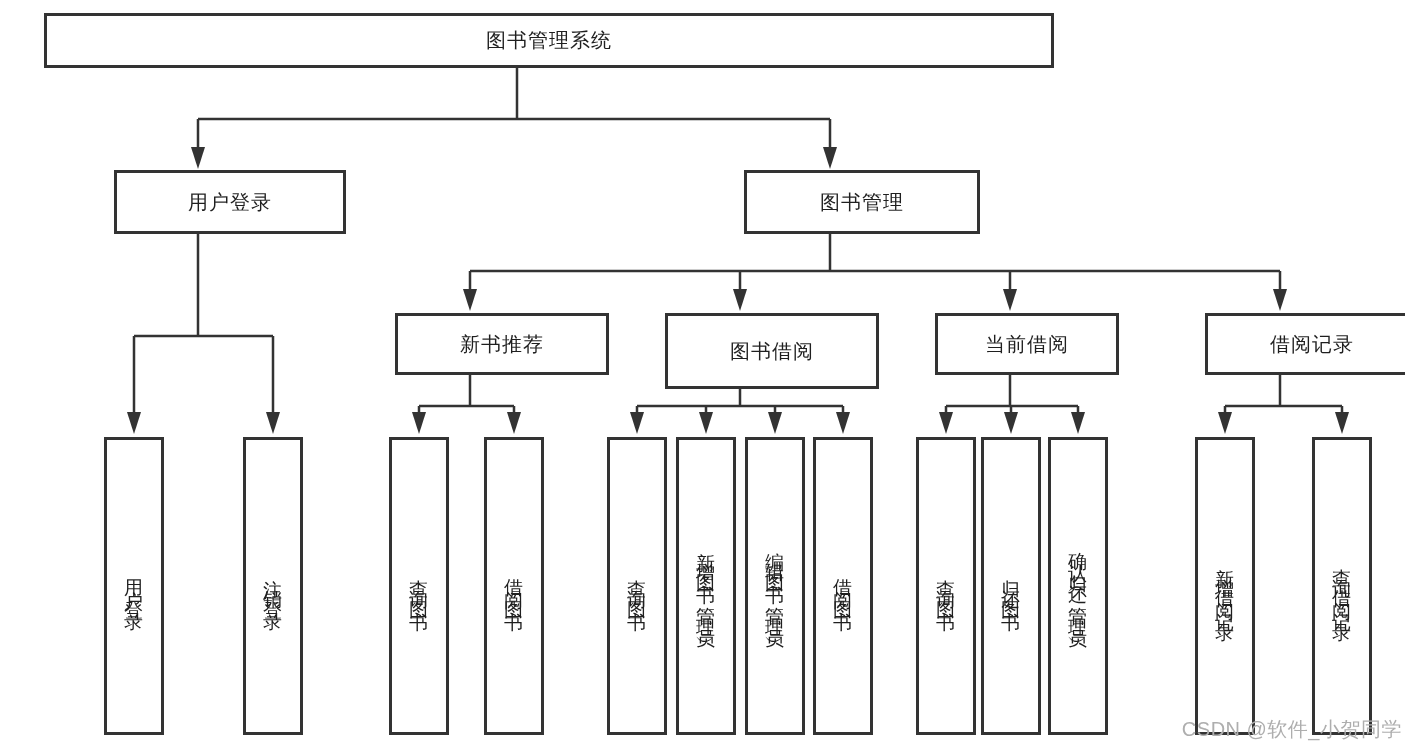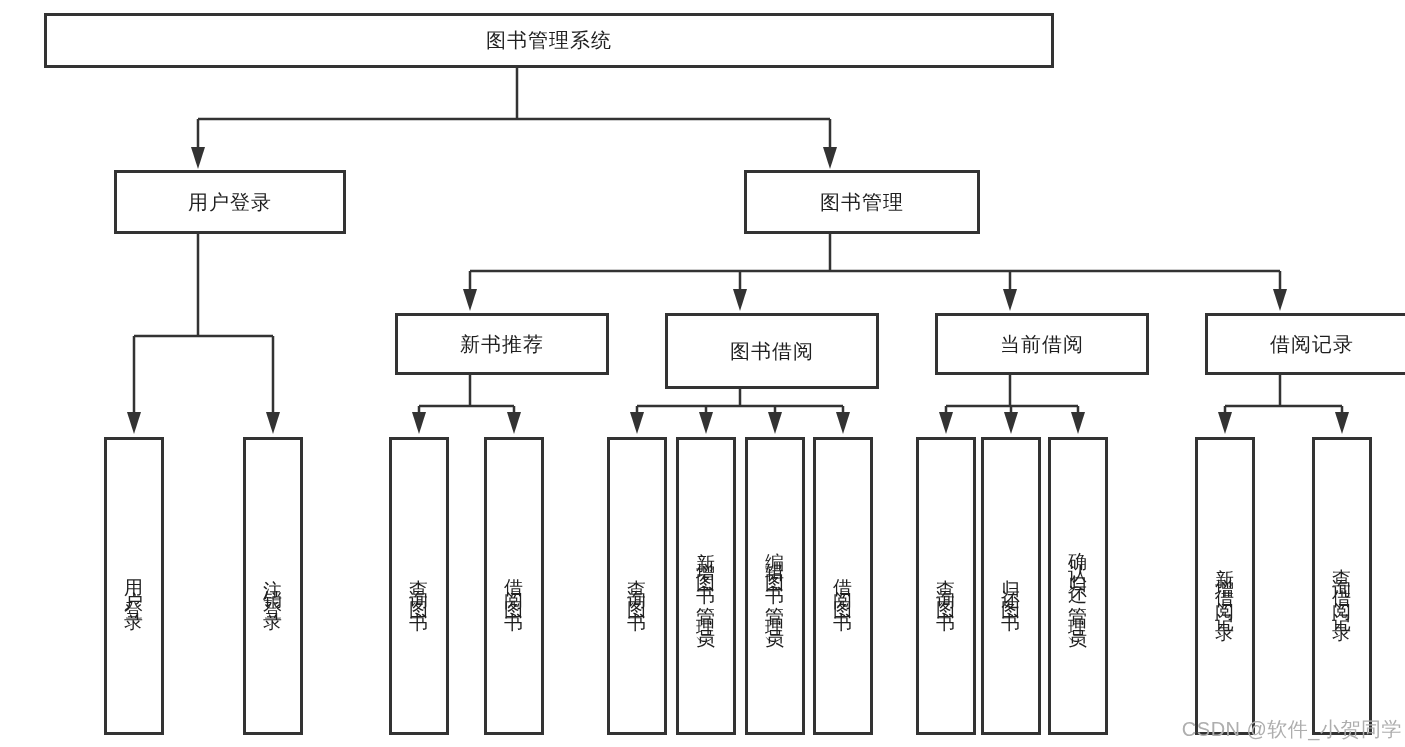--- a/index.html
+++ b/index.html
@@ -111,21 +111,21 @@
   <div class="box hbox" style="left:712px; top:170px; width:236px; height:64px;text-align:right;">
     <span>图书管理</span>
   </div>
 
   <div class="box hbox" style="left:363px; top:313px; width:214px; height:62px;">
     <span>新书推荐</span>
   </div>
   <div class="box hbox" style="left:633px; top:313px; width:214px; height:76px;">
     <span>图书借阅</span>
   </div>
-  <div class="box hbox" style="left:903px; top:313px; width:214px; height:62px;">
+  <div class="box hbox" style="left:903px; top:313px; width:184px; height:62px;">
     <span>当前借阅</span>
   </div>
   <div class="box hbox" style="left:1173px; top:313px; width:214px; height:62px;font-family:Liberation Serif, serif;">
     <span>借阅记录</span>
   </div>
 
   <div class="box vbox" style="left:104px;">
     <span class="vtext">用户登录</span>
   </div>
   <div class="box vbox" style="left:243px;">

